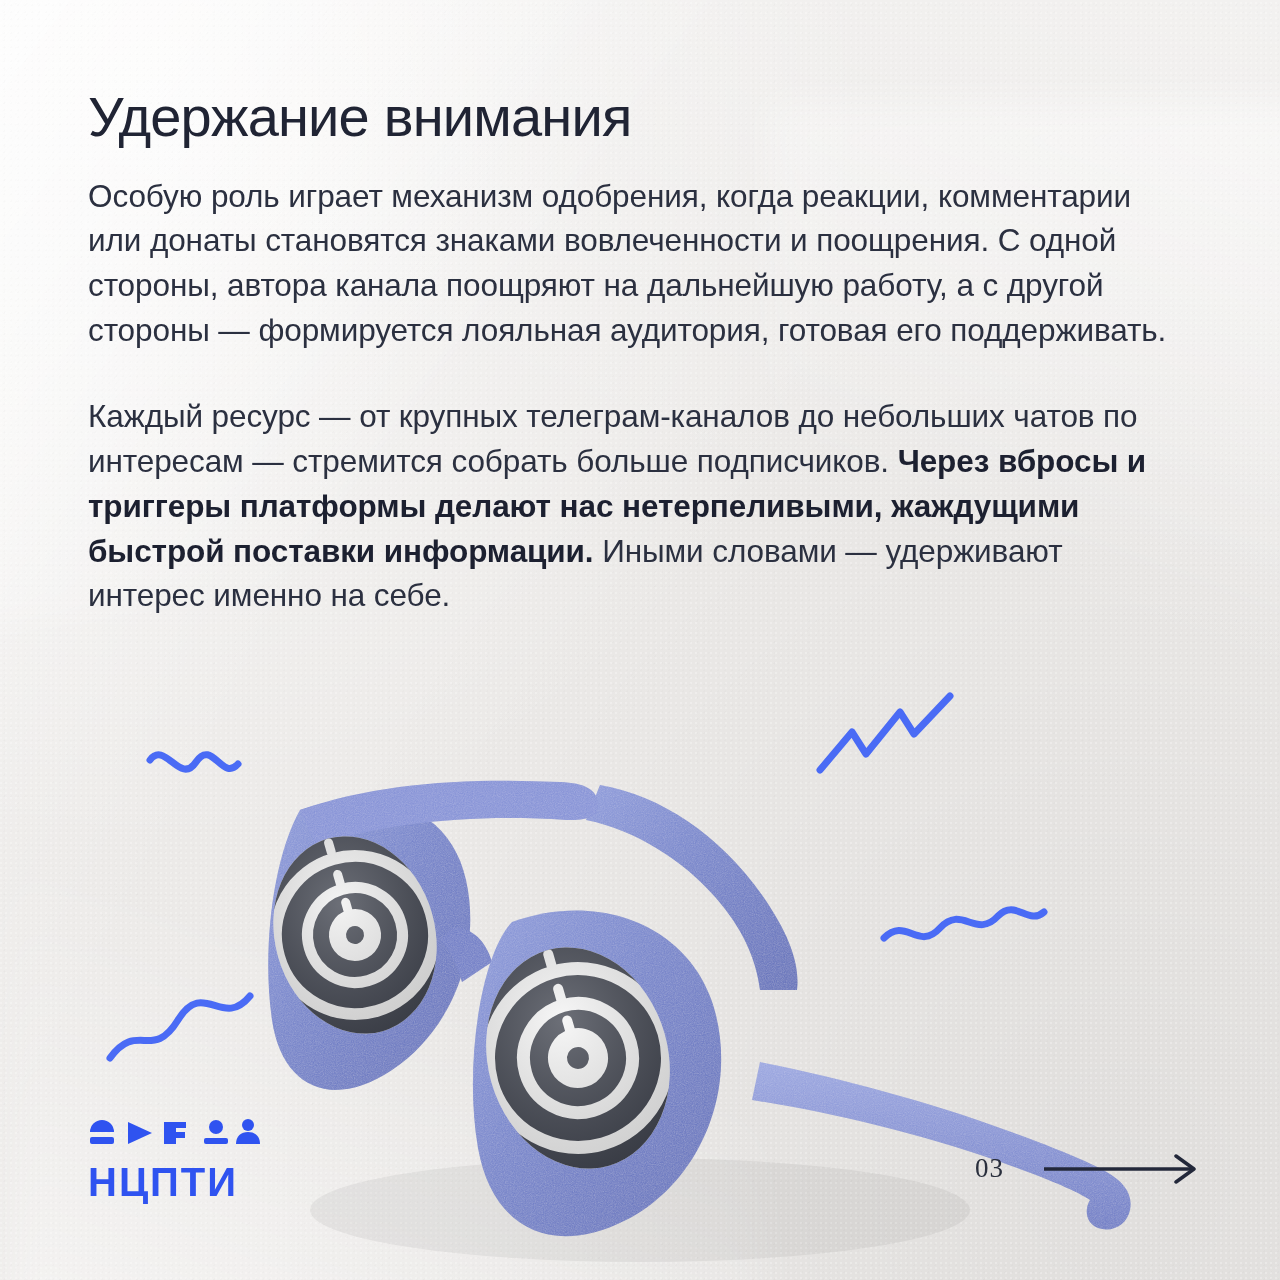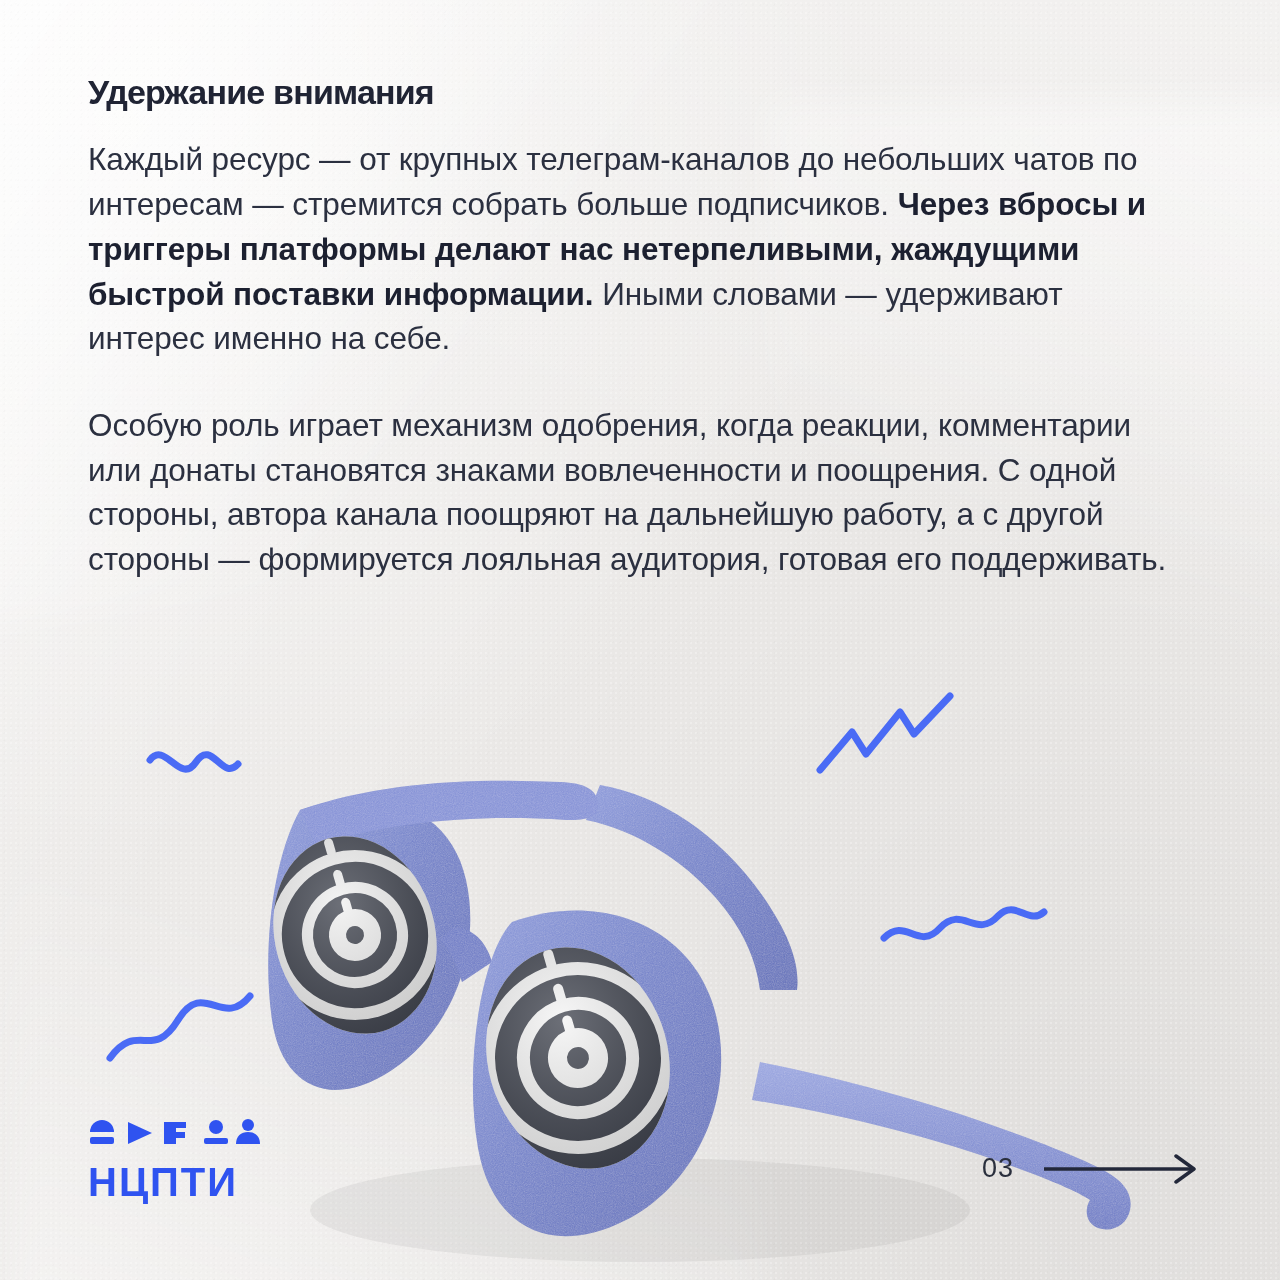--- a/index.html
+++ b/index.html
@@ -60,25 +60,25 @@
   }
 
   
   .content {
     position: absolute;
     left: 88px;
     top: 74px;
     width: 1105px;
   }
   .title {
-    font-size: 34px;
-    font-weight: 700;
+    font-size: 56px;
+    font-weight: 400;
     letter-spacing: -0.8px;
     color: #202434;
-    margin: 0 0 26px 0;
+    margin: 12px 0 26px 0;
     line-height: 1.1;
   }
   .para {
     font-size: 31.5px;
     line-height: 1.42;
     color: #2b3040;
     margin: 0;
     letter-spacing: -0.1px;
     max-width: 1090px;
   }
@@ -112,21 +112,22 @@
     line-height: 1;
   }
 
   
   .pagenav {
     position: absolute;
     right: 78px;
     bottom: 96px;
     display: flex;
     align-items: center;
-    gap: 28px;
+    gap: 38px;
+    font-family: Liberation Serif, serif;
   }
   .pagenum {
     font-size: 27px;
     color: #2a2f3d;
     letter-spacing: 1px;
   }
   .arrow { display: block; }
 </style>
 </head>
 <body>
@@ -134,25 +135,25 @@
 <div class="slide">
   <div class="sheen a"></div>
   <div class="sheen b"></div>
   <div class="sheen c"></div>
   <div class="grain"></div>
 
   <div class="content">
     <h1 class="title">Удержание внимания</h1>
 
     <p class="para">
+      <span>Особую роль играет механизм одобрения, когда реакции, комментарии или донаты становятся знаками вовлеченности и поощрения. С одной стороны, автора канала поощряют на дальнейшую работу, а с другой стороны — формируется лояльная аудитория, готовая его поддерживать.</span>
+    </p>
+
+    <p class="para">
       <span>Каждый ресурс — от крупных телеграм-каналов до небольших чатов по интересам — стремится собрать больше подписчиков. </span><b>Через вбросы и триггеры платформы делают нас нетерпеливыми, жаждущими быстрой поставки информации.</b><span> Иными словами — удерживают интерес именно на себе.</span>
-    </p>
-
-    <p class="para">
-      <span>Особую роль играет механизм одобрения, когда реакции, комментарии или донаты становятся знаками вовлеченности и поощрения. С одной стороны, автора канала поощряют на дальнейшую работу, а с другой стороны — формируется лояльная аудитория, готовая его поддерживать.</span>
     </p>
   </div>
 
   <div class="illo">
     <svg width="1280" height="590" viewBox="0 0 1280 590" xmlns="http://www.w3.org/2000/svg" aria-hidden="true">
       <defs>
         <linearGradient id="frameGrad" x1="0" y1="0" x2="1" y2="1">
           <stop offset="0%" stop-color="#8b99da"></stop>
           <stop offset="45%" stop-color="#7281c9"></stop>
           <stop offset="100%" stop-color="#5f6db8"></stop>

